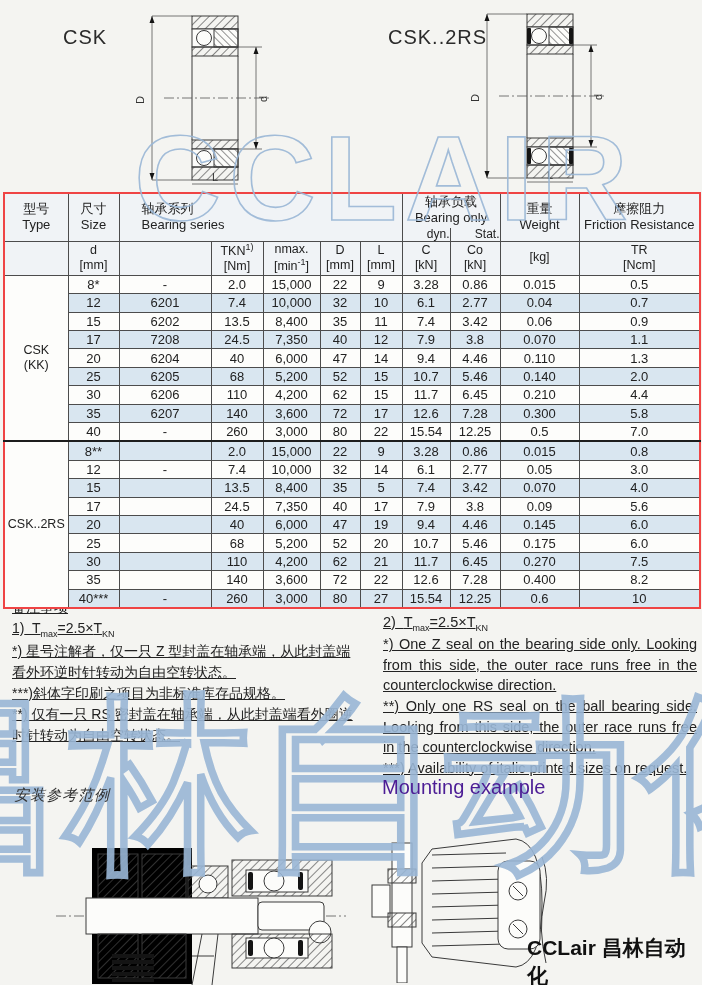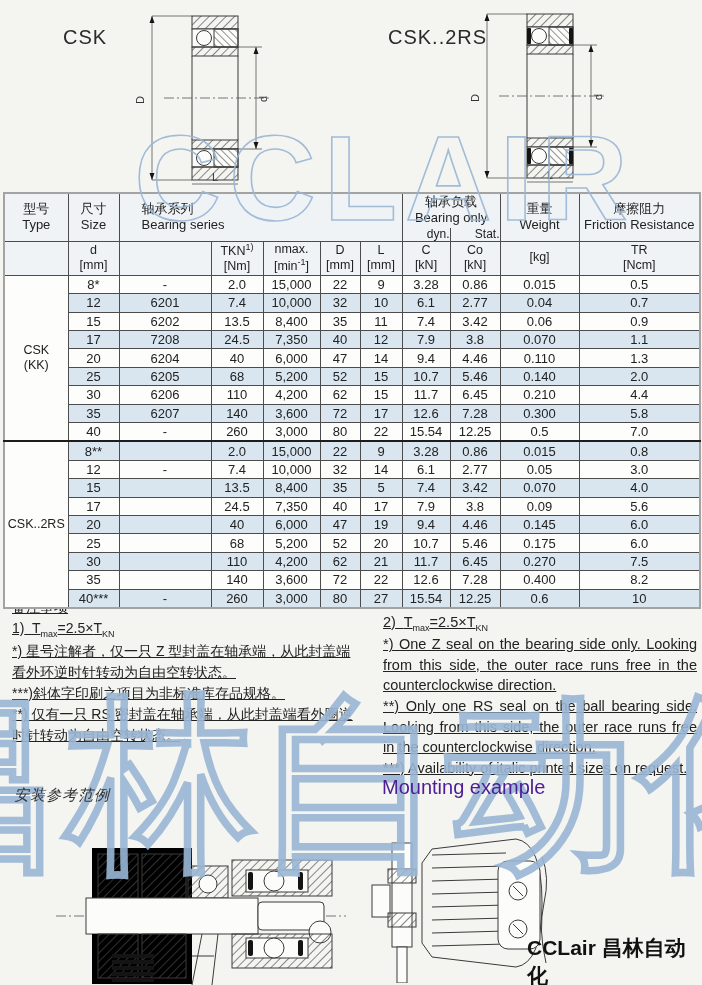--- a/index.html
+++ b/index.html
@@ -13,21 +13,21 @@
   
   .wm{pointer-events:none;opacity:.9;}
   .wm text{fill:none;stroke:#9ab7d6;stroke-width:1.6;font-weight:bold;
            font-family:"Liberation Sans","DejaVu Sans",sans-serif;}
 
   
   table.spec{border-collapse:collapse;table-layout:fixed;width:696px;background:#fdfdfb;
              font-size:13px;}
   table.spec th,table.spec td{border:1px solid #4c4c4c;text-align:center;padding:0;
              font-weight:normal;color:#222;overflow:hidden;}
-  table.spec{border:2px solid #a3a3a3;}
+  table.spec{border:2px solid #ef4444;}
   table.spec thead th{background:#f0f3f6;vertical-align:middle;line-height:1.25;}
   tr.h1 th{height:42px;font-size:13px;}
   tr.h2 th{height:32px;font-size:12.5px;background:#f3f5f7;}
   table.spec td{height:17.4px;line-height:15px;}
   td.type-cell{white-space:pre-line;font-size:12.5px;line-height:15px;background:#fdfdfb;}
   tr.stripe td{background:#d9e6f0;}
   tr.stripe td.type-cell{background:#fdfdfb;}
   tbody.sec2 tr:first-child td{border-top:2px solid #1d1d1d;}
   .th-series{text-align:left !important;padding-left:22px !important;}
   .dynstat{display:flex;margin-top:1px;}

